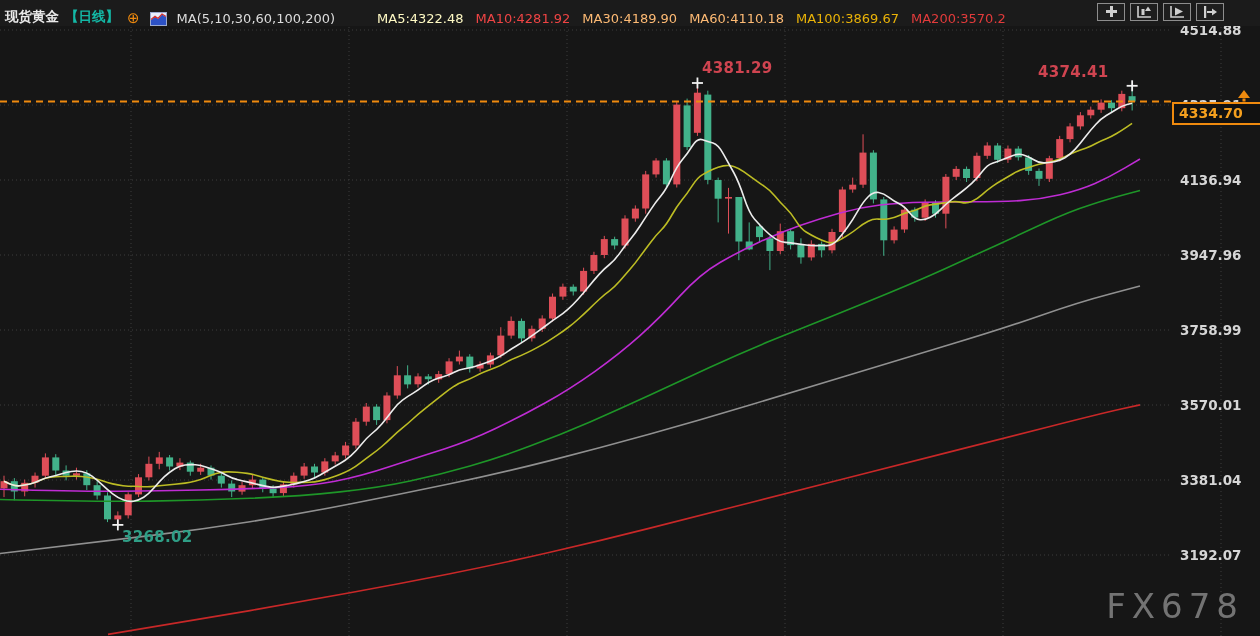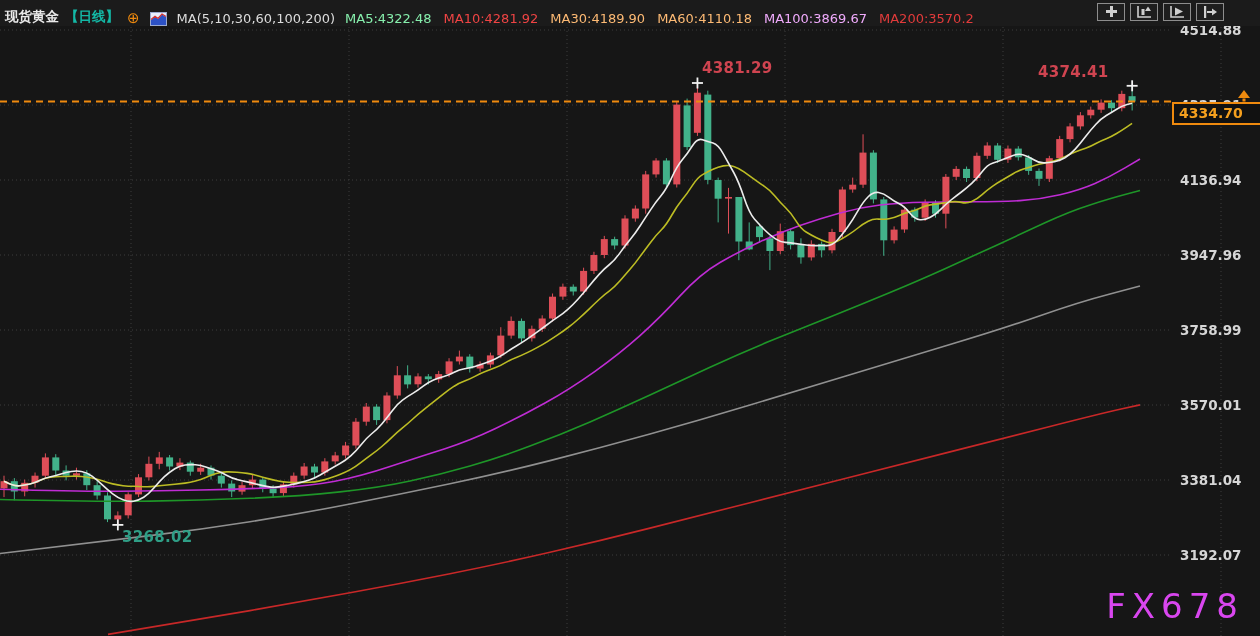--- a/index.html
+++ b/index.html
@@ -19,21 +19,21 @@
   svg.chart{position:absolute;left:0;top:0;z-index:1;}
   .grid{stroke:#3c3c3c;stroke-width:1;stroke-dasharray:1 3;}
   .axis-label{fill:#d6d6d6;font-size:13.5px;font-weight:bold;font-family:"DejaVu Sans",sans-serif;}
   .ann{position:absolute;font-size:15px;font-weight:bold;z-index:4;letter-spacing:0.3px;}
   .ann-red{color:#cf4450;}
   .ann-teal{color:#2f9e86;}
   .price-tag{position:absolute;left:1172px;top:102px;width:82px;height:19px;border:2px solid #ef8a0e;
              background:#111111;color:#f5a01e;font-size:14px;font-weight:bold;line-height:19px;
              padding-left:5px;z-index:5;}
   .price-arrow{position:absolute;left:1237px;top:87px;z-index:6;}
-  .watermark{position:absolute;right:16px;bottom:10px;font-size:34px;color:#d946ef;
+  .watermark{position:absolute;right:16px;bottom:10px;font-size:34px;color:#737373;
              letter-spacing:6px;z-index:3;}
 </style>
 </head>
 <body>
 
 <div class="screen">
 
   <svg id="chart-svg" class="chart" width="1260" height="636">
       <g>
         <line x1="131" y1="27" x2="131" y2="636" class="grid"></line>
@@ -528,25 +528,25 @@
     <span class="add-ic" style="margin-left:-2px;">⊕</span>
     <span class="type-ic">
       <svg width="17" height="14" viewBox="0 0 17 14">
         <rect x="0.5" y="0.5" width="16" height="13" fill="#e9eefc" stroke="#9cabd0"></rect>
         <path d="M1 13V8l4-3.2 3 2.2 4-4.5 4 2.5V13z" fill="#2d52c6"></path>
         <path d="M1 7.5l4-3.2 3 2.2 4-4.5 4 2.5" fill="none" stroke="#cf3333" stroke-width="1.3"></path>
       </svg>
     </span>
     <span class="ma-ind">MA(5,10,30,60,100,200)</span>
     <span class="legend" id="ma-legend">
-        <span style="color: #86efac;">MA5:4322.48</span>
+        <span style="color: #fef9c3; margin-left: 32px;">MA5:4322.48</span>
         <span style="color: #ef4444;">MA10:4281.92</span>
         <span style="color: #fdba74;">MA30:4189.90</span>
         <span style="color: #fdba74;">MA60:4110.18</span>
-        <span style="color: #f0abfc;">MA100:3869.67</span>
+        <span style="color: #eab308;">MA100:3869.67</span>
         <span style="color: rgb(226, 59, 59);">MA200:3570.2</span>
       </span>
   </div>
 
   <div class="toolbar">
     <button class="tool-btn">
       <svg width="15" height="14" viewBox="0 0 15 14">
         <path d="M6 1h3v4h4v3H9v4H6V8H2V5h4z" fill="#cfcfcf"></path>
       </svg>
     </button>

